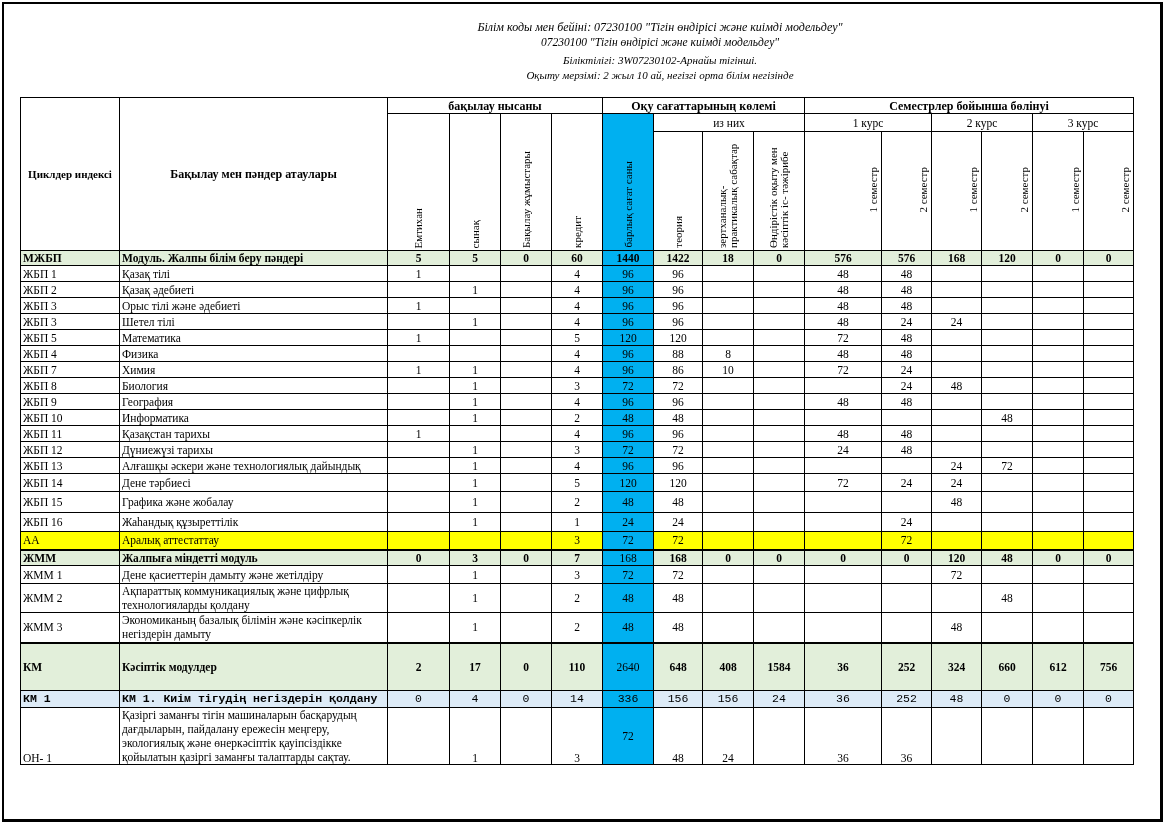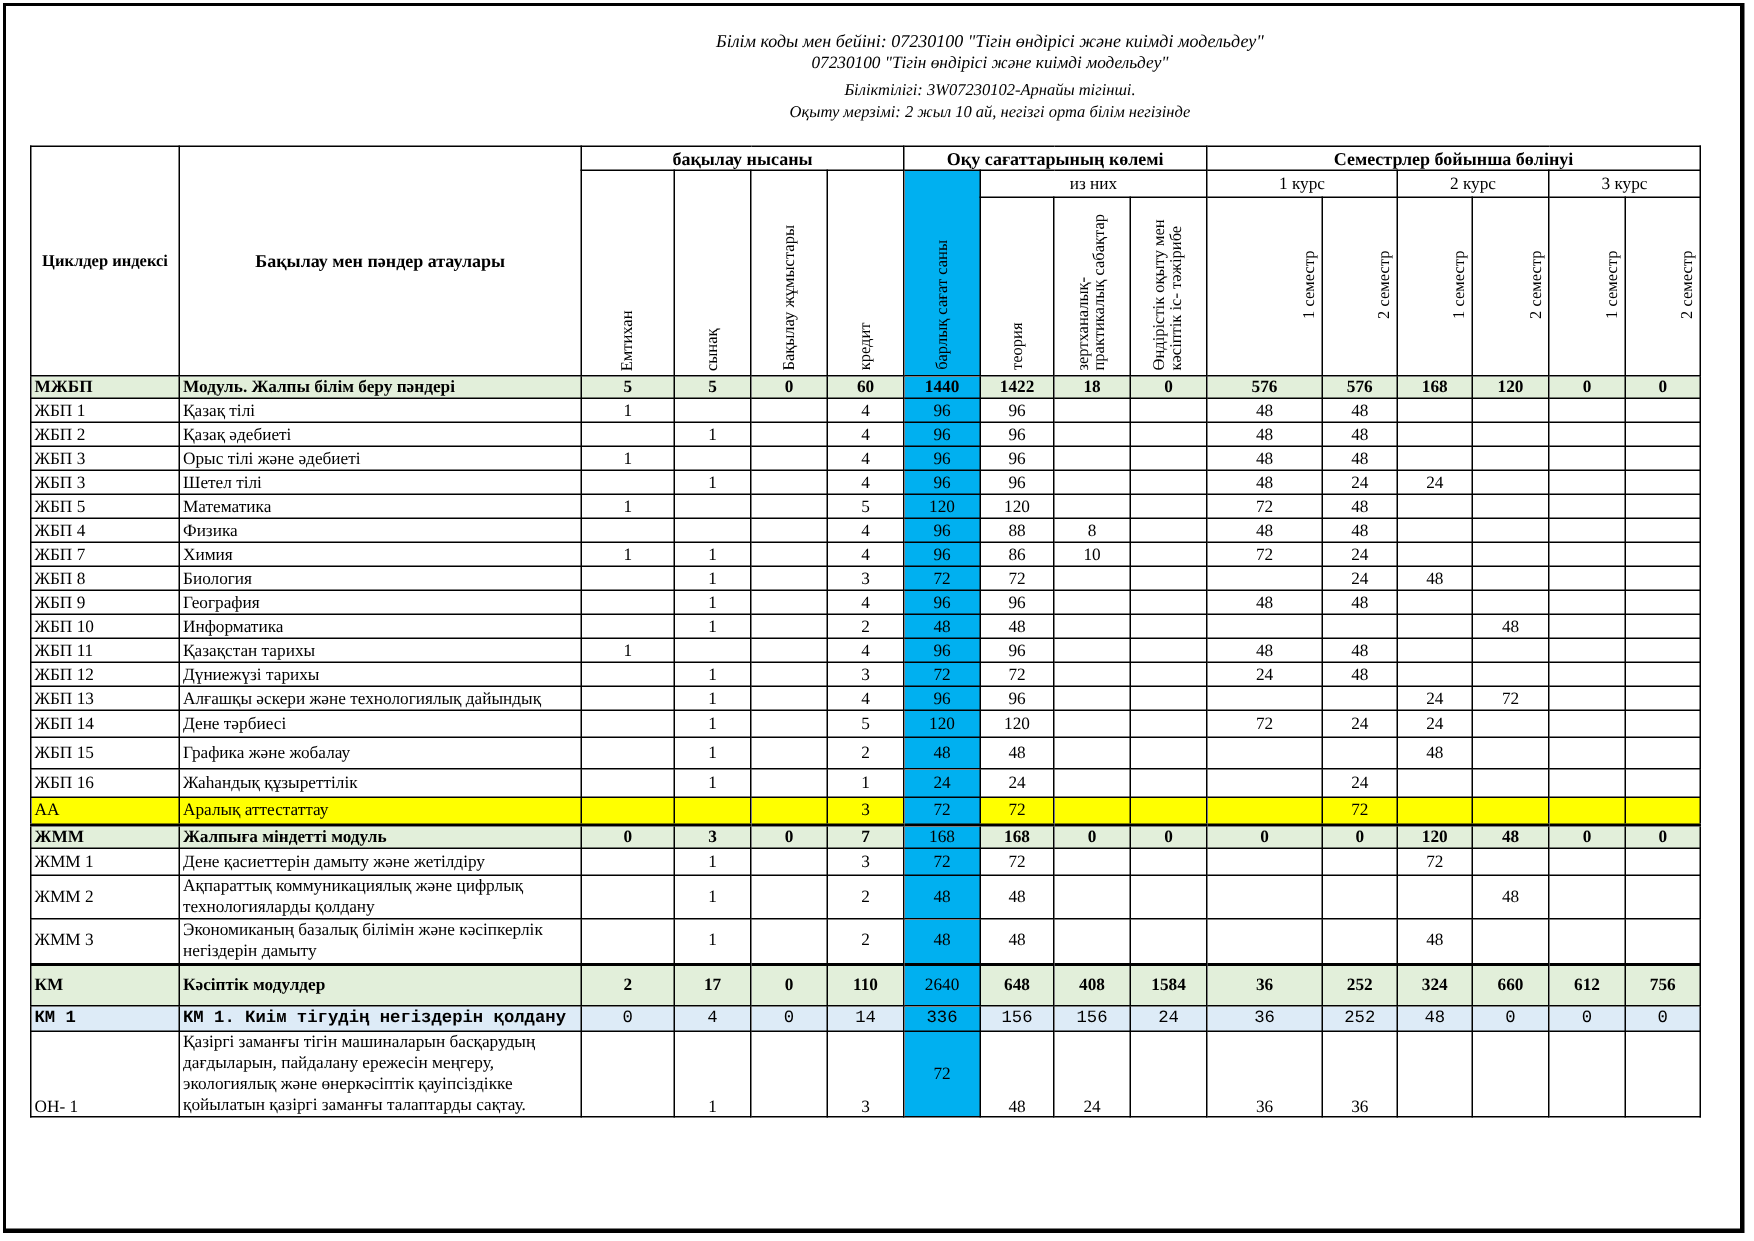--- a/index.html
+++ b/index.html
@@ -492,21 +492,21 @@
         <td class="c">48</td>
         <td class="c"></td>
         <td class="c"></td>
         <td class="c"></td>
         <td class="c"></td>
         <td class="c">48</td>
         <td class="c"></td>
         <td class="c"></td>
         <td class="c"></td>
       </tr>
-      <tr class="mod thickTop" style="height: 28px; padding-left: 42px;">
+      <tr class="mod thickTop" style="height: 48px; padding-left: 42px;">
         <td class="l">КМ</td>
         <td class="l">Кәсіптік модулдер</td>
         <td class="c">2</td>
         <td class="c">17</td>
         <td class="c">0</td>
         <td class="c">110</td>
         <td class="c blue nb">2640</td>
         <td class="c">648</td>
         <td class="c">408</td>
         <td class="c">1584</td>

